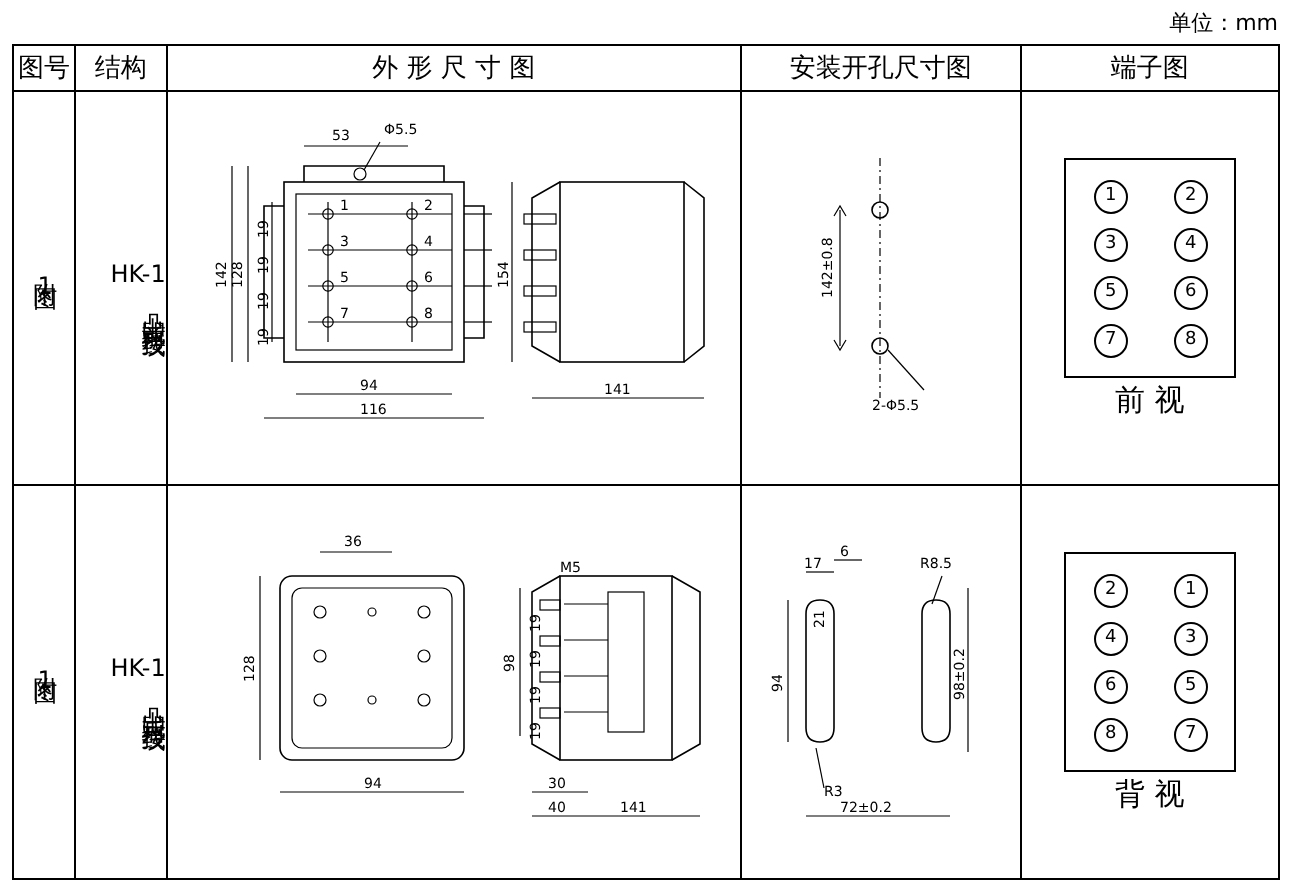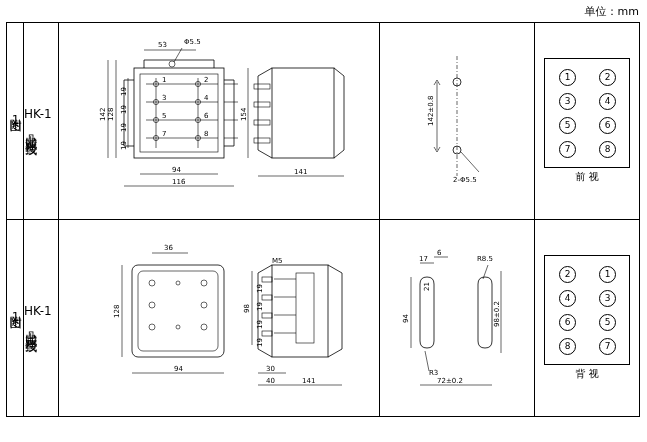--- a/index.html
+++ b/index.html
@@ -10,42 +10,49 @@
   table.main td,table.main th{border:1px solid #000;padding:0;}
   .hdr{height:22px;text-align:center;font-size:13px;font-weight:normal;}
   .c-num{width:28px;}
   .c-struct{width:42px;}
   .c-outline{width:268px;}
   .c-hole{width:130px;}
   .c-term{width:120px;}
   .vtext{writing-mode:vertical-rl;text-orientation:upright;letter-spacing:2px;font-size:12px;line-height:1.1;}
   .cellcenter{text-align:center;vertical-align:middle;height:196px;position:relative;}
   .structcell{text-align:center;vertical-align:middle;font-size:12px;}
-  .struct-inner{display:flex;flex-direction:column;align-items:flex-start;justify-content:center;gap:3px;}
+  .struct-inner{display:flex;flex-direction:column;align-items:flex-end;justify-content:center;gap:3px;}
   .struct-name{font-size:12px;}
   .numcell{text-align:center;vertical-align:middle;}
   .numcell .vtext{font-size:12px;}
   svg{display:block;margin:0 auto;}
   .ln{stroke:#000;fill:none;stroke-width:0.8;}
   .thin{stroke:#000;fill:none;stroke-width:0.6;}
   .dash{stroke:#000;fill:none;stroke-width:0.6;stroke-dasharray:4 2 1 2;}
   .t{font-size:7px;font-family:"DejaVu Sans","Liberation Sans",sans-serif;}
-  .termlabel{font-size:10px;text-align:center;margin-top:2px;}
+  .termlabel{font-size:15px;text-align:center;margin-top:2px;}
   .termbox{border:1px solid #000;width:84px;height:108px;margin:0 auto;position:relative;}
   .circ{position:absolute;width:15px;height:15px;border:1px solid #000;border-radius:50%;font-size:9px;line-height:15px;text-align:center;}
 </style>
 </head>
 <body>
 
 <div class="page">
 
   <div class="unit">单位：mm</div>
 
   <table class="main">
     <tbody>
+        <tr>
+      <th class="hdr c-num">图号</th>
+      <th class="hdr c-struct">结构</th>
+      <th class="hdr c-outline">外 形 尺 寸 图</th>
+      <th class="hdr c-hole">安装开孔尺寸图</th>
+      <th class="hdr c-term">端子图</th>
+    </tr>
 
     <tr>
       <td class="numcell">
         <span class="vtext">附图1</span>
       </td>
       <td class="structcell">
         <div class="struct-inner">
           <span class="struct-name">HK-1</span>
           <span class="vtext">凸出式前接线</span>
         </div>

